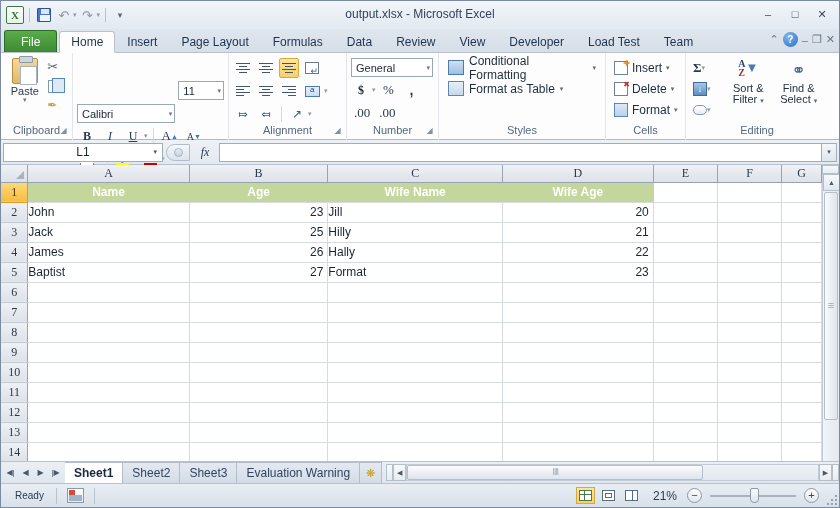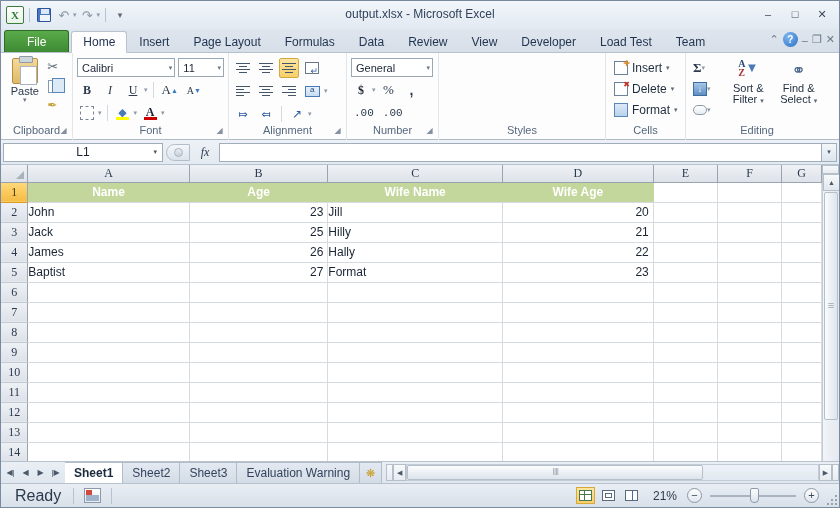--- a/index.html
+++ b/index.html
@@ -71,21 +71,21 @@
     border-bottom: 1px solid #b7c2ce;
   }
   .tab {
     height: 22px; padding: 0 11px; display: flex; align-items: center;
     font-size: 12px; color: #1f3350; border: 1px solid transparent;
     border-bottom: none; border-radius: 3px 3px 0 0;
   }
   .tab.file {
     background: linear-gradient(#5aab4a, #3d8a33);
     color: #ffffff; border-color: #2f6b28; font-weight: normal;
-    padding: 0 22px; margin-right: 2px;
+    padding: 0 16px; margin-right: 2px;
   }
   .tab.active {
     background: #fdfdfd; border-color: #b7c2ce;
     border-bottom: 1px solid #fdfdfd; margin-bottom: -1px;
   }
   .tabright {
     position: absolute; right: 4px; top: 3px; display: flex;
     align-items: center; gap: 4px;
   }
   .mini-ic { font-size: 11px; color: #6a7988; }
@@ -210,21 +210,21 @@
   .merge-ic:after {
     content: 'a'; position: absolute; left: 4px; top: -2px;
     font-size: 8px; color: #2b4a75;
   }
   .indent-ic { font-size: 11px; color: #2f5d9e; }
   .orient-ic { font-size: 12px; color: #2f5d9e; }
 
   
   .g-num { width: 92px; }
   .currency { font-weight: bold; font-family: "Liberation Serif", serif; color: #1a2533; }
-  .dec-ic { font-size: 11px; color: #2b3a4d; font-family: Liberation Mono, monospace; }
+  .dec-ic { font-size: 13px; color: #2b3a4d; font-family: Liberation Serif, serif; }
 
   
   .g-styles { width: 167px; }
   .st-rows { display: flex; flex-direction: column; width: 100%; padding-top: 1px; }
   .st-item {
     height: 21px; display: flex; align-items: center; gap: 5px;
     padding: 0 4px; border: 1px solid transparent; border-radius: 2px;
     font-size: 12px; color: #1f2d3d;
   }
   .st-ic {
@@ -437,21 +437,21 @@
     content: '\2016\2016'; position: absolute; left: 0; right: 0; top: 1px;
     text-align: center; font-size: 9px; color: #9aa5b1; letter-spacing: -1px;
   }
 
   
   .status {
     height: 24px; flex: 0 0 24px; display: flex; align-items: center;
     background: linear-gradient(#e9eef4,#d8e0ea);
     border-top: 1px solid #b7c2ce; padding: 0 2px; position: relative;
   }
-  .st-ready { padding: 0 12px; font-size: 16px; color: #2b3a4d; }
+  .st-ready { padding: 0 12px; font-size: 10px; color: #2b3a4d; }
   .st-div { width: 1px; height: 16px; background: #b9c3ce; }
   .rec-ic {
     width: 17px; height: 15px; margin: 0 10px; position: relative;
     background: linear-gradient(#fdfdfd,#e6ecf3); border: 1px solid #8d99a6;
   }
   .rec-ic:before {
     content: ''; position: absolute; left: 1px; top: 1px; width: 6px;
     height: 5px; background: #d44a3a;
   }
   .rec-ic:after {
@@ -602,21 +602,21 @@
       <div class="group-label">
         <span>Clipboard</span>
         <span class="dlg">◢</span>
       </div>
     </div>
 
     <div class="group g-font">
       <div class="group-body">
         <div class="fg-rows">
           <div class="fg-row">
-            <div class="combo" style="width:104px;">
+            <div class="combo" style="width:104px;margin-top:46px;">
               <span class="cv">Calibri</span>
               <span class="cc">▾</span>
             </div>
             <div class="combo" style="width:48px;">
               <span class="cv">11</span>
               <span class="cc">▾</span>
             </div>
           </div>
           <div class="fg-row">
             <div class="rb bold">B</div>
@@ -778,20 +778,30 @@
       </div>
       <div class="group-label">
         <span>Number</span>
         <span class="dlg">◢</span>
       </div>
     </div>
 
     <div class="group g-styles">
       <div class="group-body">
         <div class="st-rows">
+          <div class="st-item">
+            <span class="st-ic cf"></span>
+            <span>Conditional Formatting</span>
+            <span class="st-caret">▾</span>
+          </div>
+          <div class="st-item">
+            <span class="st-ic fat"></span>
+            <span>Format as Table</span>
+            <span class="st-caret">▾</span>
+          </div>
         </div>
       </div>
       <div class="group-label">
         <span>Styles</span>
       </div>
     </div>
 
     <div class="group g-cells">
       <div class="group-body">
         <div class="st-rows">

